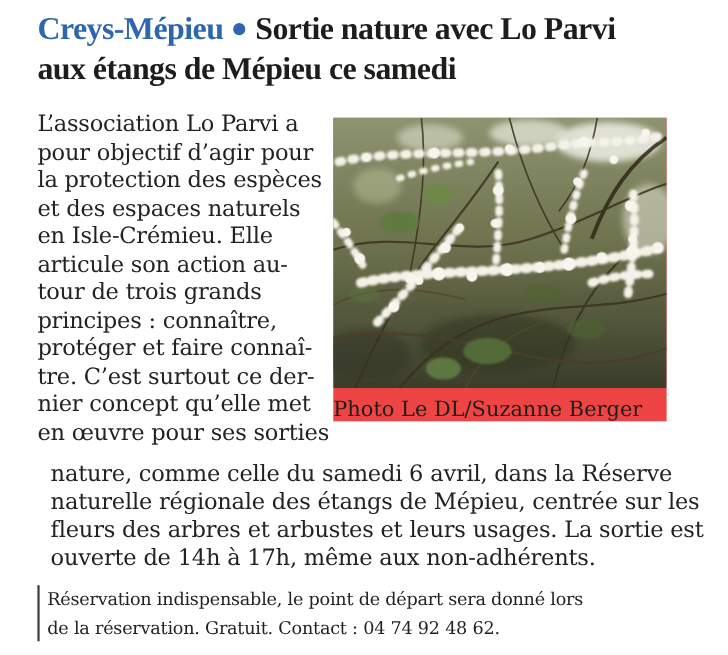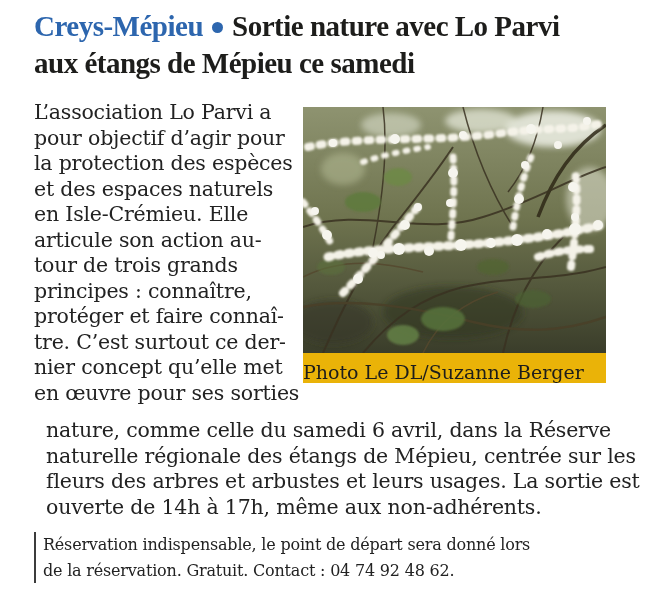--- a/index.html
+++ b/index.html
@@ -64,21 +64,21 @@
     line-height: 25.5px;
     letter-spacing: -0.2px;
     white-space: pre;
   }
   .figure {
     position: absolute;
     left: 269px;
     top: 7px;
     width: 303px;
     margin: 0;
-    background: #eab308;
+    background: #ef4444;
   }
   .figure svg { display: block; width: 303px; height: 246px; }
   .figcaption {
     margin-top: 8px;
     font-size: 19px;
     line-height: 22px;
     color: #1d1d1b;
     white-space: pre;
   }
 </style>

